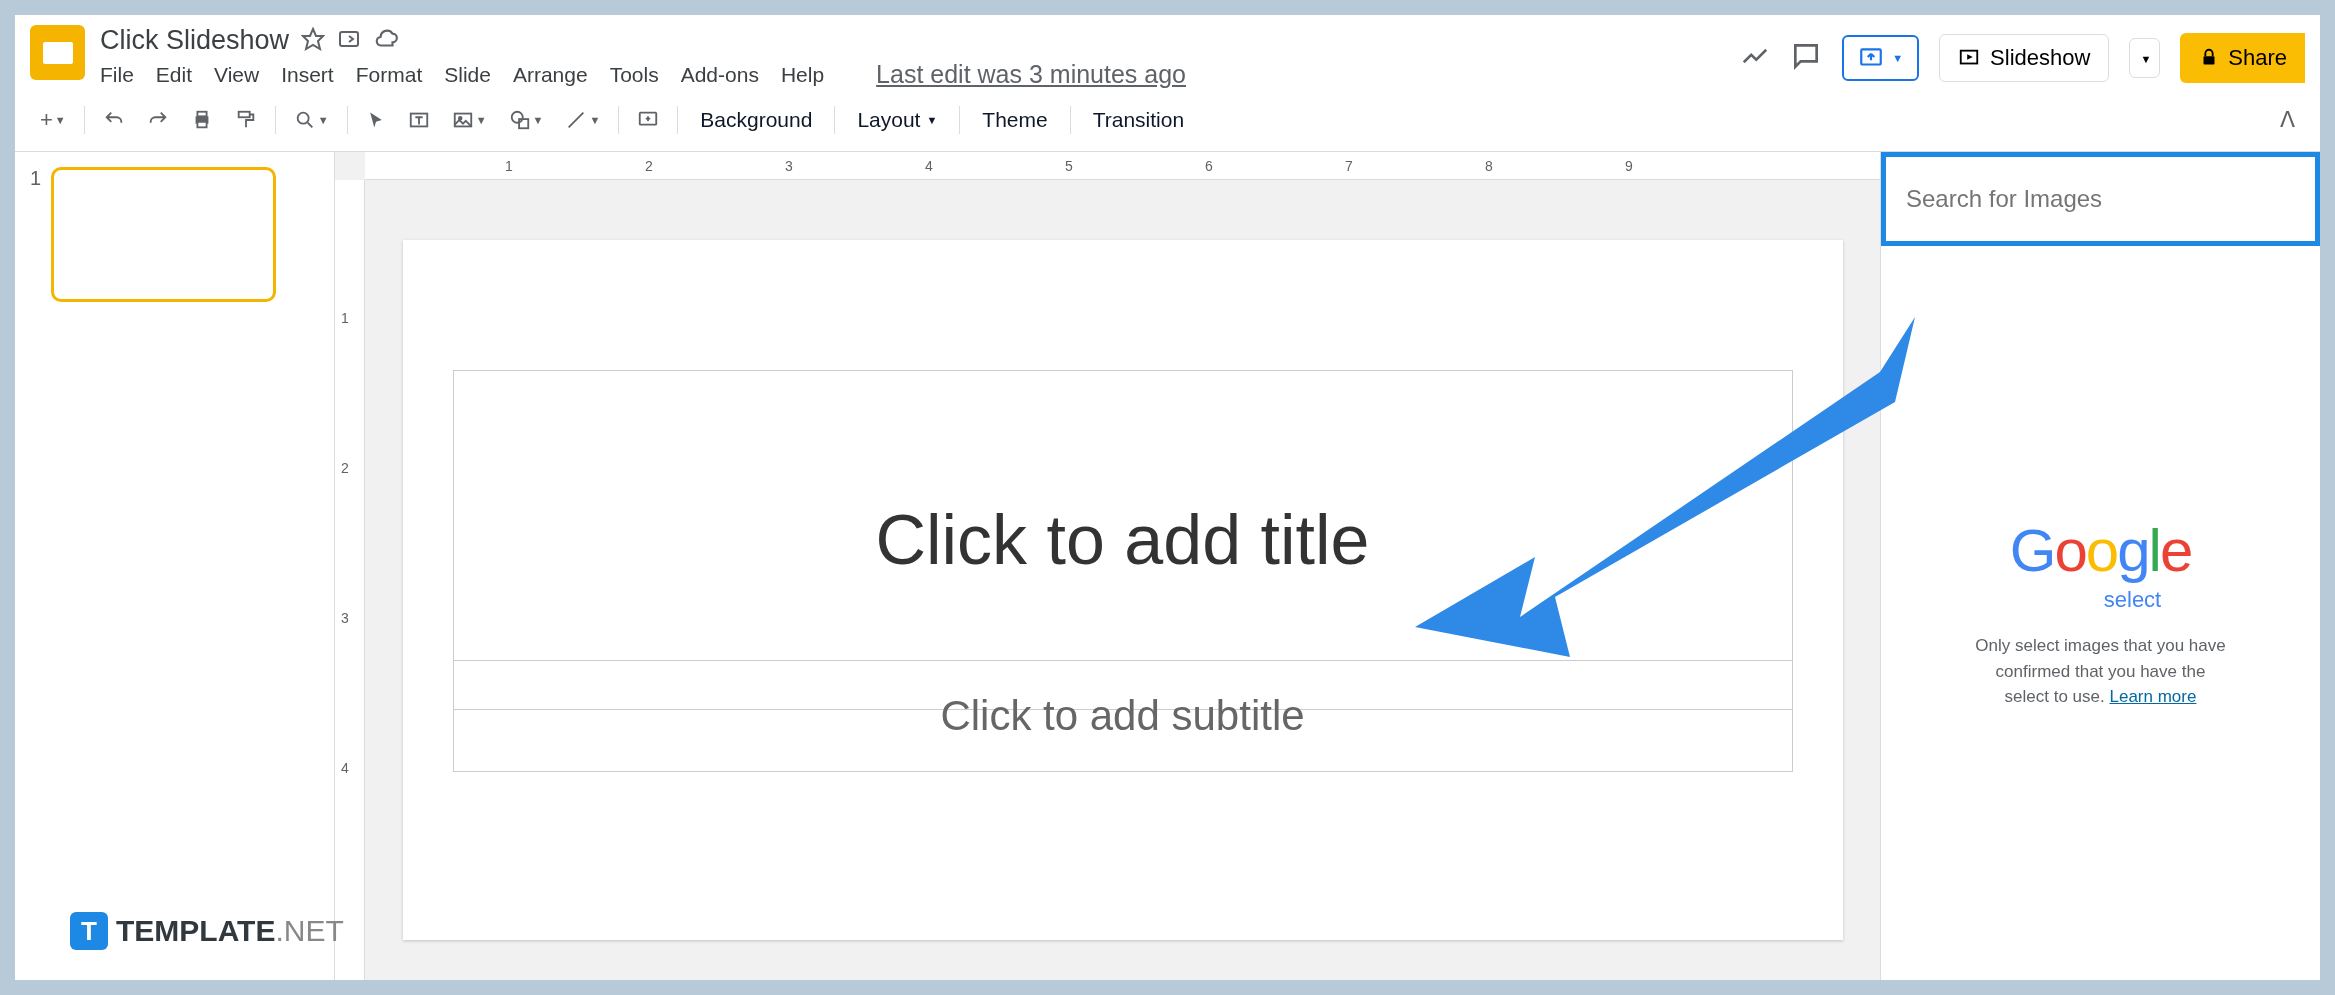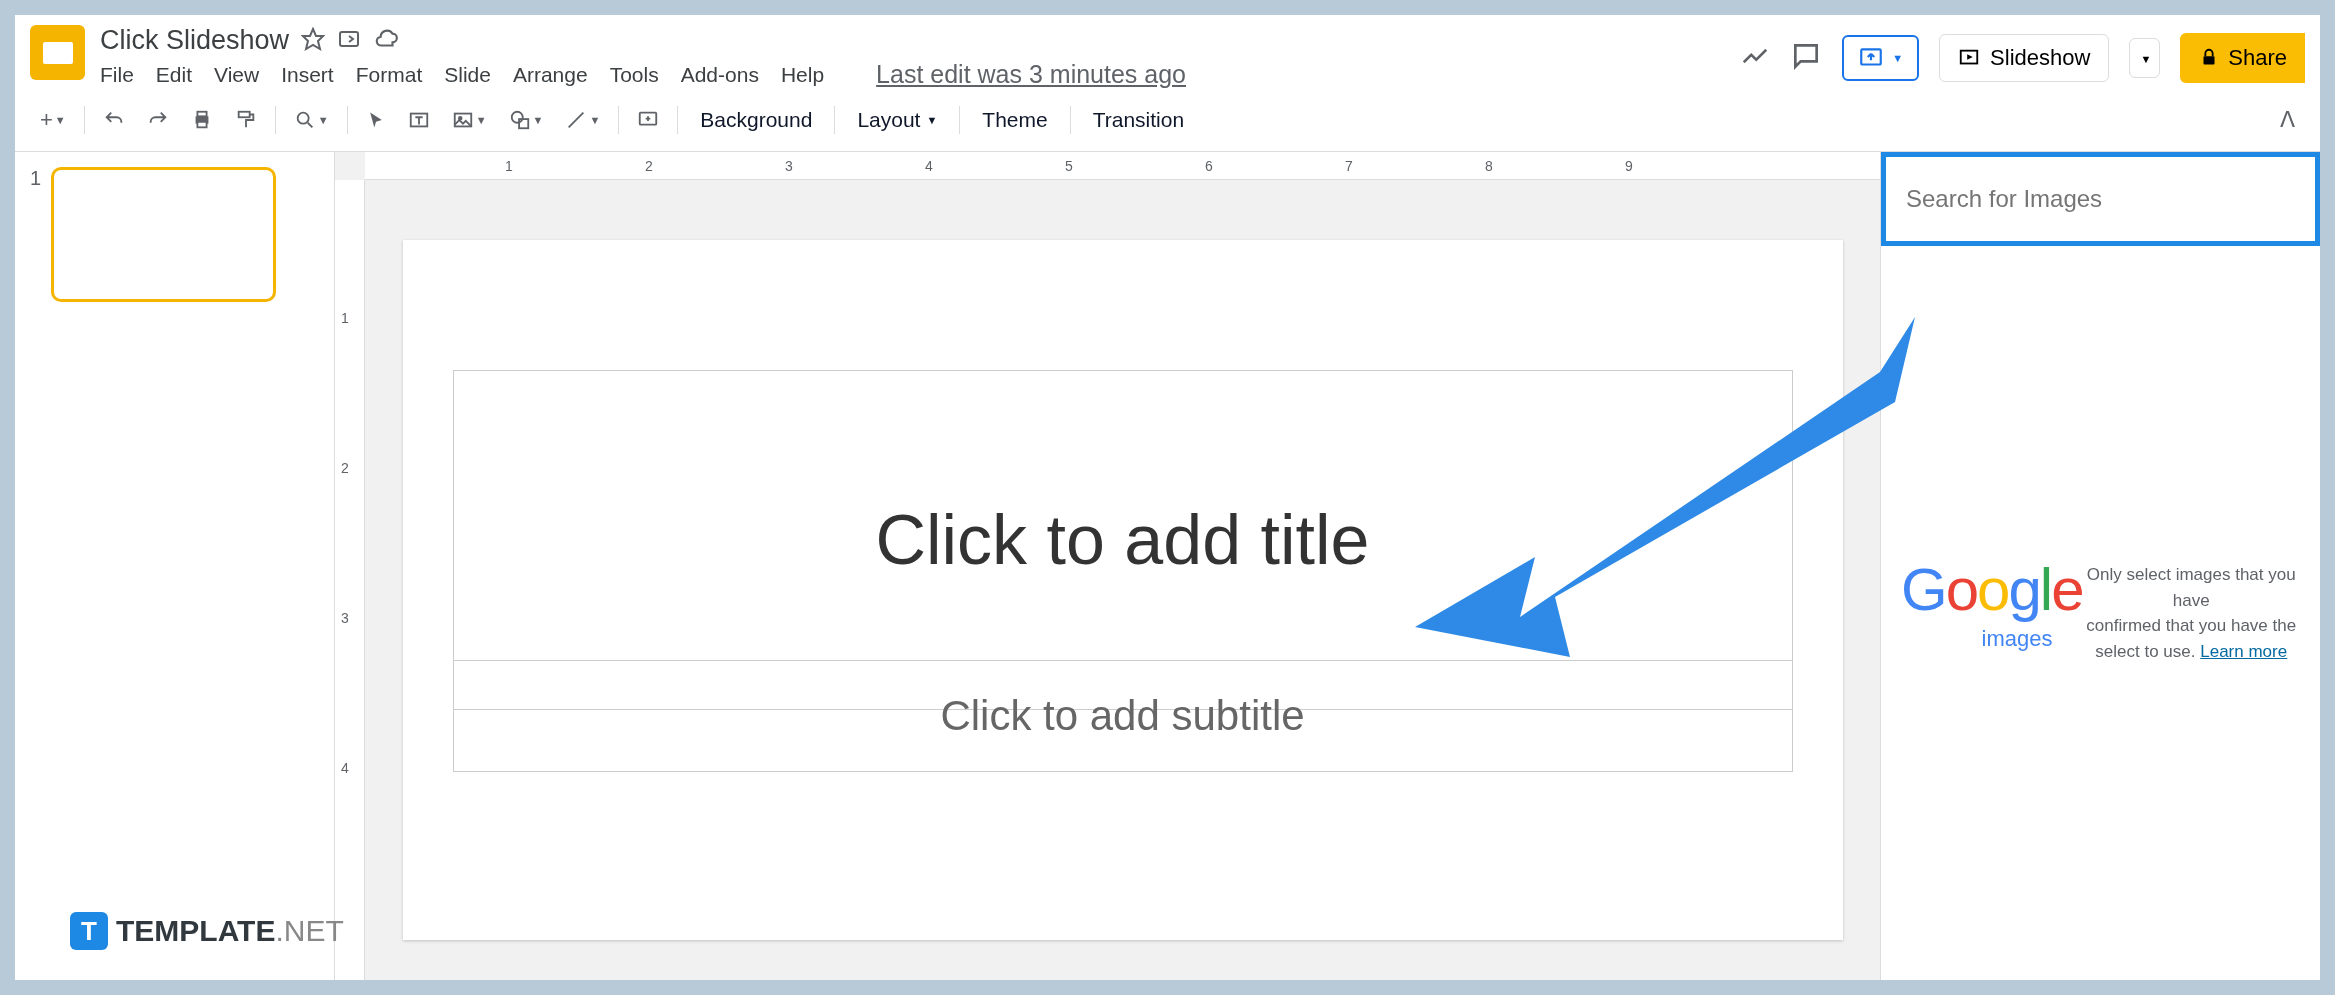--- a/index.html
+++ b/index.html
@@ -35,21 +35,21 @@
 .hruler span { position: absolute; top: 6px; }
 .vruler { width: 30px; background: #fff; border-right: 1px solid #dadce0; position: absolute; left: 0; top: 28px; bottom: 0; font-size: 14px; color: #5f6368; }
 .vruler span { position: absolute; left: 6px; }
 .slide-wrap { flex: 1; display: flex; align-items: flex-start; justify-content: center; padding: 60px 30px 30px 60px; }
 .slide { width: 1440px; height: 700px; background: #fff; box-shadow: 0 1px 3px rgba(0,0,0,0.2); position: relative; }
 .title-ph { position: absolute; left: 50px; right: 50px; top: 130px; height: 340px; border: 1px solid #ccc; display: flex; align-items: center; justify-content: center; font-size: 70px; color: #333; }
 .subtitle-ph { position: absolute; left: 50px; right: 50px; top: 420px; height: 112px; border: 1px solid #ccc; display: flex; align-items: center; justify-content: center; font-size: 42px; color: #666; }
 .side-panel { width: 440px; border-left: 1px solid #dadce0; background: #fff; display: flex; flex-direction: column; }
 .search-box { margin: 0; padding: 0; border: 5px solid #1e88e5; }
 .search-input { width: 100%; padding: 28px 20px; border: none; font-size: 24px; color: #888; outline: none; }
-.side-body { flex: 1; display: flex; flex-direction: row; align-items: center; justify-content: center; padding: 20px; }
+.side-body { flex: 1; display: flex; flex-direction: column; align-items: center; justify-content: center; padding: 20px; }
 .google-logo { font-size: 60px; font-weight: 500; letter-spacing: -2px; margin-bottom: 2px; }
 .g1{color:#4285f4}.g2{color:#ea4335}.g3{color:#fbbc04}.g4{color:#4285f4}.g5{color:#34a853}.g6{color:#ea4335}
 .images-txt { color: #4285f4; font-size: 22px; align-self: flex-end; margin-right: 30px; margin-bottom: 20px; }
 .disclaimer { font-size: 17px; color: #5f6368; text-align: center; line-height: 1.5; }
 .disclaimer a { color: #0369a1; text-decoration: underline; cursor: pointer; }
 .arrow-annotation { position: absolute; left: 1400px; top: 165px; pointer-events: none; z-index: 100; }
 .watermark { position: absolute; left: 55px; bottom: 30px; display: flex; align-items: center; gap: 8px; font-size: 30px; font-weight: bold; color: #31393f; z-index: 50; }
 .wm-badge { width: 38px; height: 38px; background: #1e88e5; border-radius: 6px; color: #fff; display: flex; align-items: center; justify-content: center; font-size: 26px; }
 .wm-net { color: #888; font-weight: normal; }
 .chev { font-size: 11px; margin-left: 2px; }
@@ -245,21 +245,21 @@
       </div>
     </div>
 
     <div class="side-panel">
       <div class="search-box">
         <input class="search-input" placeholder="Search for Images" style="">
       </div>
       <div class="side-body">
         <div style="display:flex;flex-direction:column;align-items:flex-end;">
           <div class="google-logo"><span class="g1">G</span><span class="g2">o</span><span class="g3">o</span><span class="g4">g</span><span class="g5">l</span><span class="g6">e</span></div>
-          <div class="images-txt">images</div>
+          <div class="images-txt">select</div>
         </div>
         <div class="disclaimer">
           <span>Only select images that you have</span><br>
           <span>confirmed that you have the</span><br>
           <span>select to use.</span> <a>Learn more</a>
         </div>
       </div>
     </div>
 
     <svg class="arrow-annotation" width="500" height="350" viewBox="0 0 500 350">

